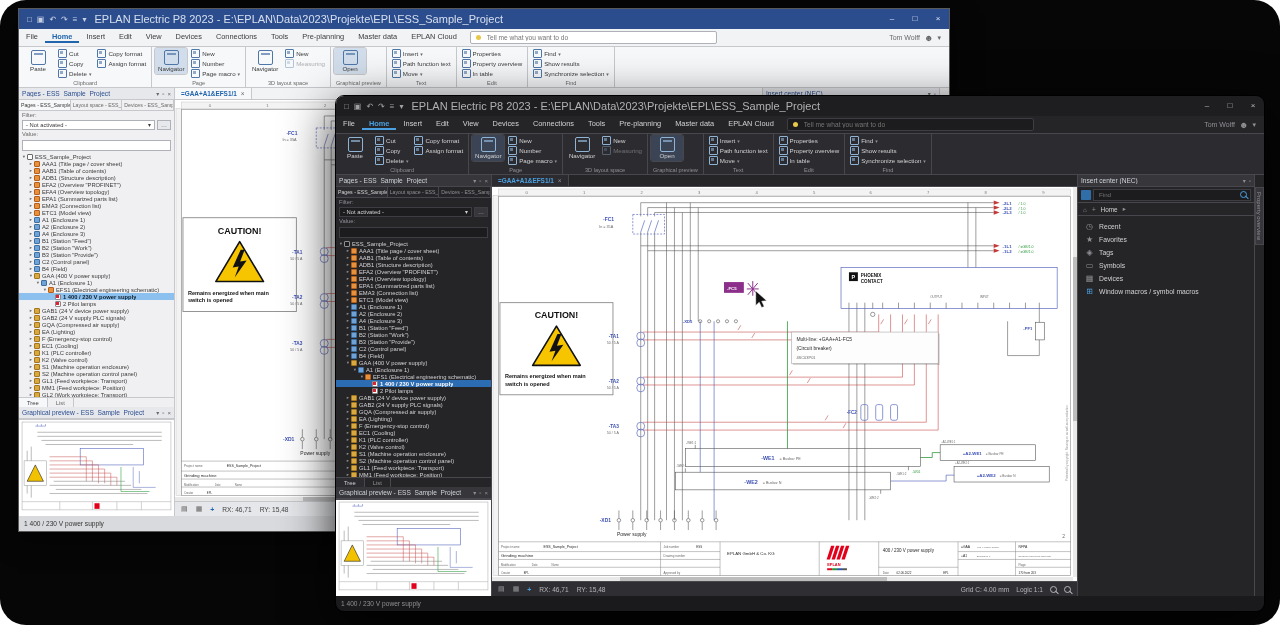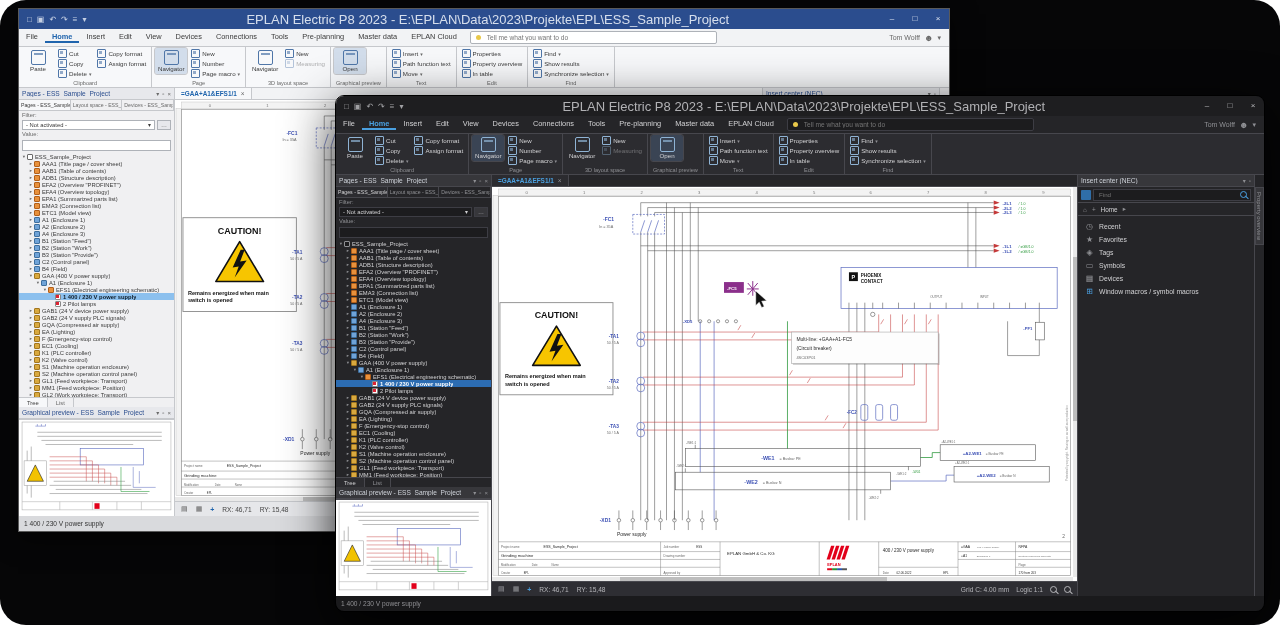--- a/index.html
+++ b/index.html
@@ -11,21 +11,21 @@
     --accent:#1f64ad;--sel:#8cc0ee;--selfg:#0d1a26;--icon:#4f76a8;--status:#e6e7ea;--statusfg:#444;--strip:#d9dadd;--stripfg:#333;
     left:18px;top:8px;width:930px;height:522px;box-shadow:0 6px 24px rgba(0,0,0,.55);border:1px solid #5a5a5a;}
   .win.dark{--titlebar:#1e1e20;--titlefg:#b9b9bc;--ribbon:#2c2c30;--tabrow:#252528;--fg:#d2d2d4;--muted:#8f9094;
     --panel:#252528;--panelhead:#37373b;--panelheadfg:#cfd3da;--border:#47474d;--input:#1c1c1e;--inputbrd:#3d3d44;
     --accent:#4aa0e0;--sel:#2c6cb2;--selfg:#ffffff;--icon:#8fb3d4;--status:#2e2e33;--statusfg:#b6b6ba;--strip:#1a1a1c;--stripfg:#909094;
     left:335px;top:95px;width:928px;height:515px;border-radius:9px;box-shadow:0 14px 50px rgba(0,0,0,.85);border:1px solid #000;}
   
   .titlebar{height:20px;flex:0 0 20px;background:var(--titlebar);color:var(--titlefg);display:flex;align-items:center;font-size:7.5px;}
   .qat{display:flex;gap:5px;padding:0 8px;font-size:8px;opacity:.85;}
   .qat span{cursor:default;}
-  .tb-title{flex:1;text-align:center;overflow:hidden;white-space:nowrap;font-size:13px;opacity:.95;}
+  .tb-title{flex:1;text-align:left;overflow:hidden;white-space:nowrap;font-size:11px;opacity:.95;}
   .winbtns{display:flex;gap:1px;}
   .winbtns span{width:22px;text-align:center;font-size:8px;line-height:20px;}
   
   .ribbontabs{height:17px;flex:0 0 17px;background:var(--tabrow);display:flex;align-items:stretch;color:var(--fg);border-bottom:1px solid var(--border);}
   .rtabbar{display:flex;align-items:center;}
   .rtab{padding:0 7px;font-size:7.4px;display:flex;align-items:center;white-space:nowrap;border-bottom:2px solid transparent;}
   .rtab.active{color:var(--accent);border-bottom-color:var(--accent);font-weight:bold;}
   .ribbon-search{display:flex;align-items:center;margin:2px 6px;padding:0 5px;width:235px;background:var(--input);border:1px solid var(--inputbrd);border-radius:2px;}
   .ribbon-search .bulb{width:5px;height:5px;border-radius:50%;background:#e8c84a;margin-right:4px;flex:0 0 5px;}
   .ribbon-search input{flex:1;border:none;outline:none;background:transparent;color:var(--fg);font-size:6.6px;font-family:inherit;}

